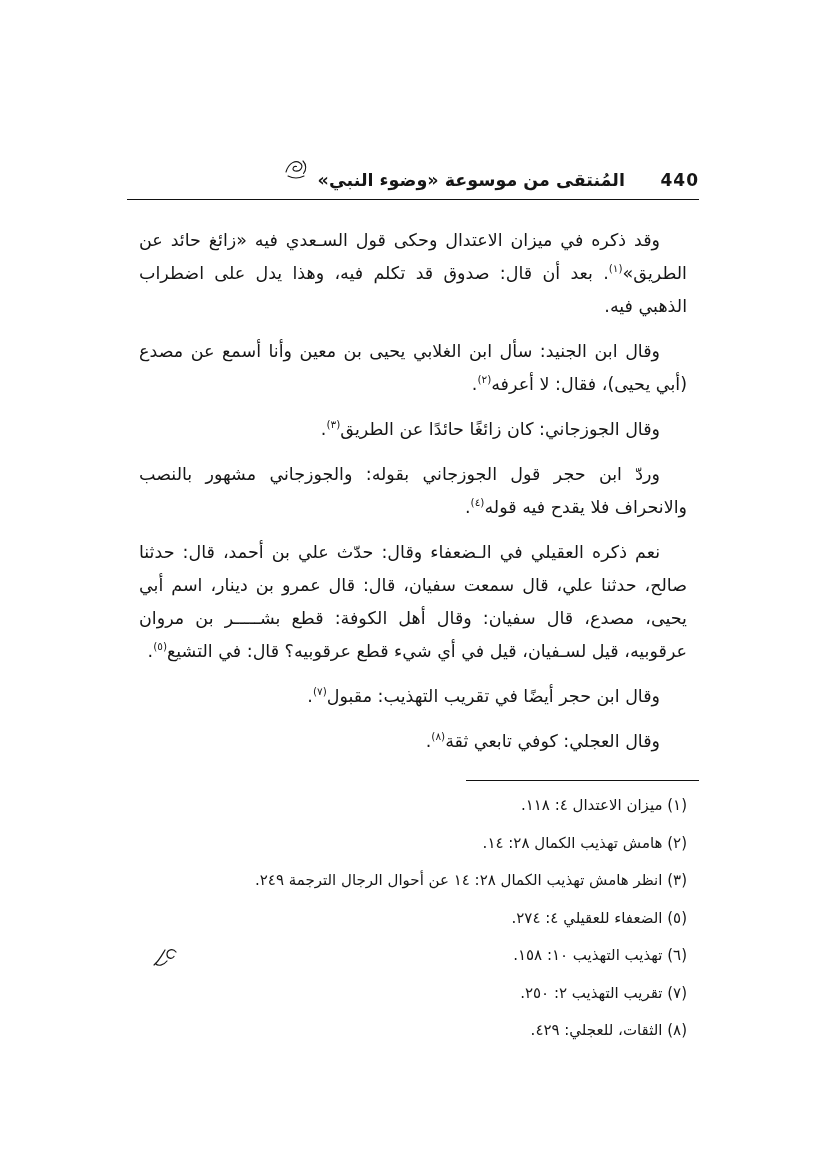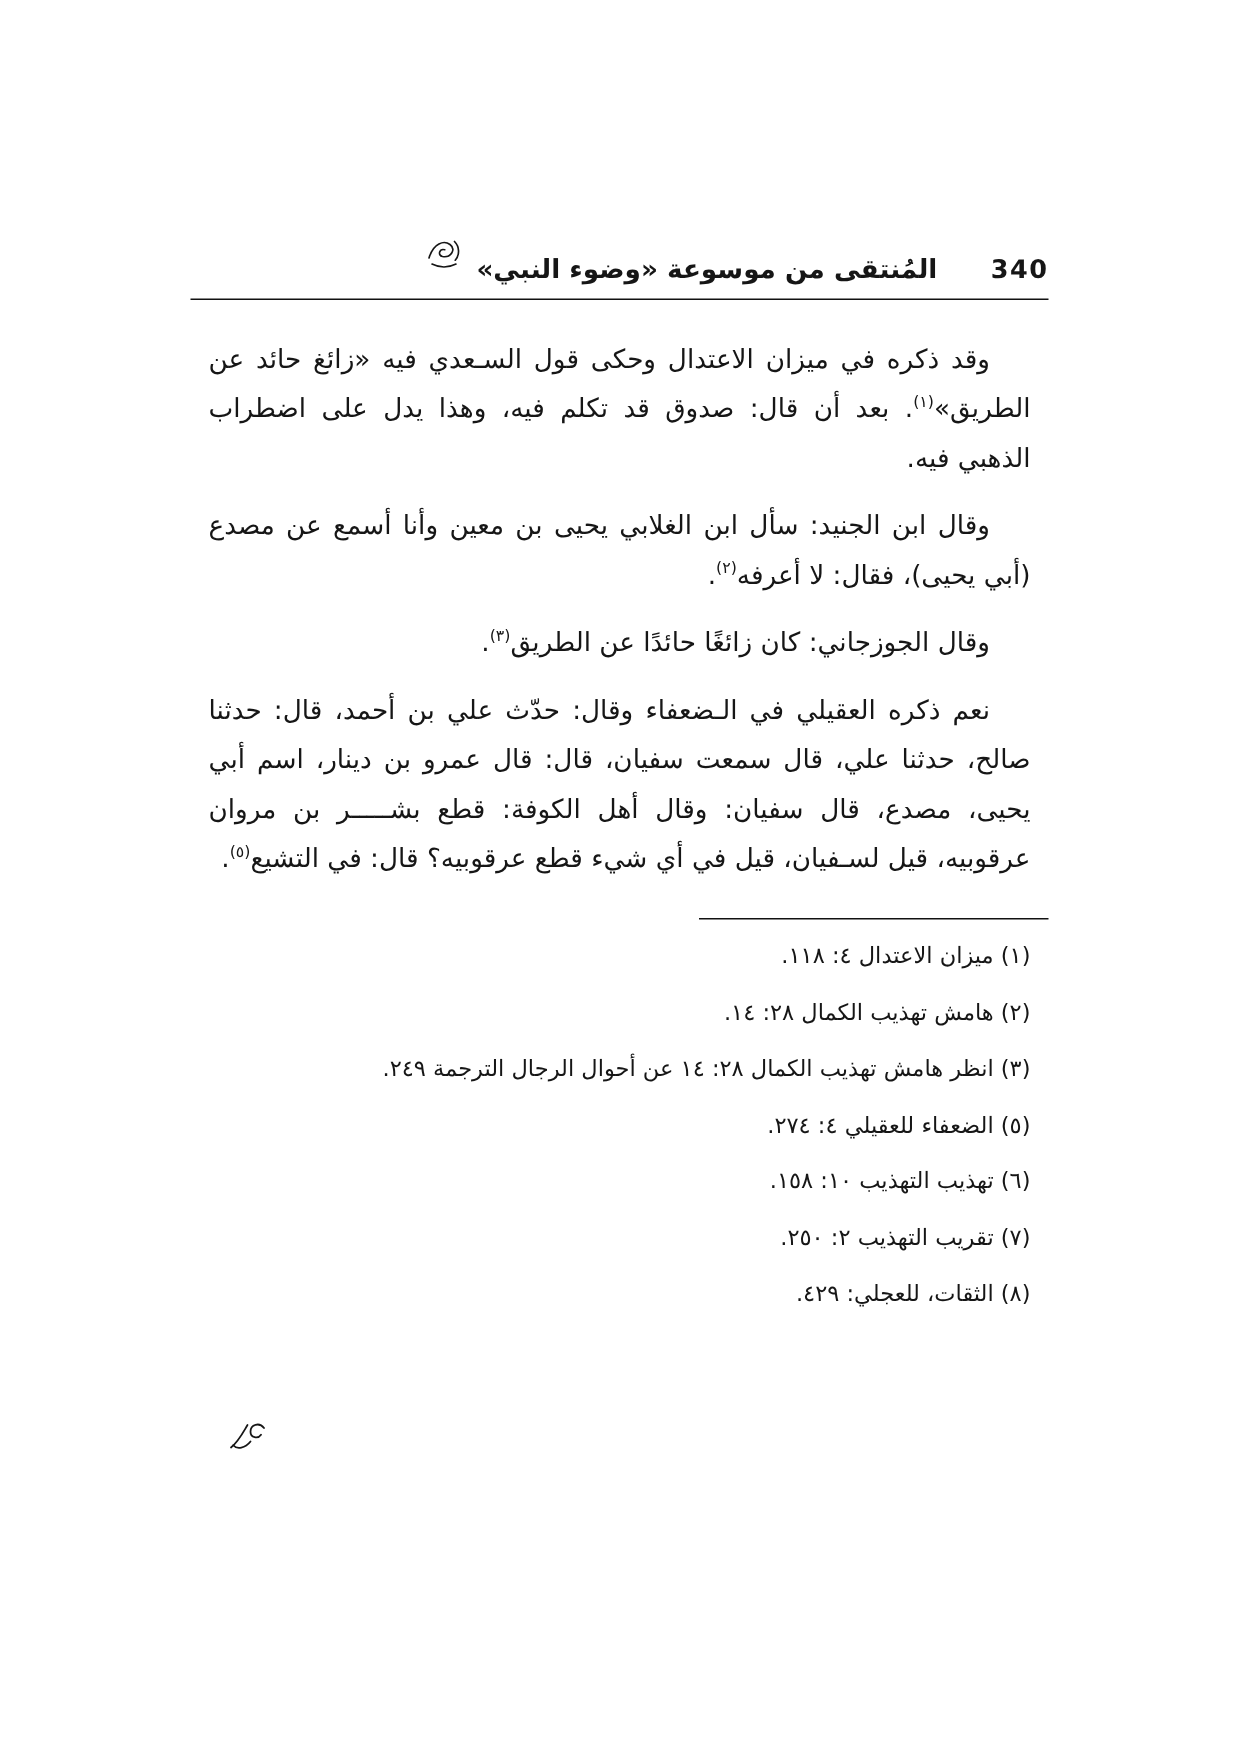--- a/index.html
+++ b/index.html
@@ -81,41 +81,44 @@
     line-height: 0;
   }
 </style>
 </head>
 <body>
 
 <div class="page">
   <div class="content">
 
     <div class="header">
-      <span class="page-number">340</span>
+      <span class="page-number">440</span>
       <span class="title-wrap">
         <span class="book-title">المُنتقى من موسوعة «وضوء النبي»</span>
         <span class="honorific">
           <svg width="26" height="24" viewBox="0 0 26 24">
             <g fill="none" stroke="#161616" stroke-width="1.1" stroke-linecap="round">
               <path d="M3 15 C6 5, 13 3, 17 6 C21 9, 18 15, 12 14 C8.5 13.2, 10 8.5, 13.5 9.5"></path>
               <path d="M20 4 C23.5 7.5, 23.5 13, 20.5 16.5"></path>
               <path d="M5 19 C10 21.5, 16 21.5, 21 19"></path>
             </g>
           </svg>
         </span>
       </span>
       <span class="header-spacer"></span>
     </div>
 
     <div class="body-text">
         <p class="para">وقد ذكره في ميزان الاعتدال وحكى قول السـعدي فيه «زائغ حائد عن الطريق»<sup class="fn-marker">(١)</sup>. بعد أن قال: صدوق قد تكلم فيه، وهذا يدل على اضطراب الذهبي فيه.</p>
         <p class="para">وقال ابن الجنيد: سأل ابن الغلابي يحيى بن معين وأنا أسمع عن مصدع (أبي يحيى)، فقال: لا أعرفه<sup class="fn-marker">(٢)</sup>.</p>
         <p class="para">وقال الجوزجاني: كان زائغًا حائدًا عن الطريق<sup class="fn-marker">(٣)</sup>.</p>
+        <p class="para">وردّ ابن حجر قول الجوزجاني بقوله: والجوزجاني مشهور بالنصب والانحراف فلا يقدح فيه قوله<sup class="fn-marker">(٤)</sup>.</p>
         <p class="para">نعم ذكره العقيلي في الـضعفاء وقال: حدّث علي بن أحمد، قال: حدثنا صالح، حدثنا علي، قال سمعت سفيان، قال: قال عمرو بن دينار، اسم أبي يحيى، مصدع، قال سفيان: وقال أهل الكوفة: قطع بشـــــر بن مروان عرقوبيه، قيل لسـفيان، قيل في أي شيء قطع عرقوبيه؟ قال: في التشيع<sup class="fn-marker">(٥)</sup>.</p>
+        <p class="para">وقال ابن حجر أيضًا في تقريب التهذيب: مقبول<sup class="fn-marker">(٧)</sup>.</p>
+        <p class="para">وقال العجلي: كوفي تابعي ثقة<sup class="fn-marker">(٨)</sup>.</p>
       </div>
 
     <div class="footnotes">
       <div class="fn-sep"></div>
       <div>
           <p class="fn-line"><span class="fn-num">(١)</span> ميزان الاعتدال ٤: ١١٨.</p>
           <p class="fn-line"><span class="fn-num">(٢)</span> هامش تهذيب الكمال ٢٨: ١٤.</p>
           <p class="fn-line"><span class="fn-num">(٣)</span> انظر هامش تهذيب الكمال ٢٨: ١٤ عن أحوال الرجال الترجمة ٢٤٩.</p>
           <p class="fn-line"><span class="fn-num">(٥)</span> الضعفاء للعقيلي ٤: ٢٧٤.</p>
           <p class="fn-line"><span class="fn-num">(٦)</span> تهذيب التهذيب ١٠: ١٥٨.</p>

